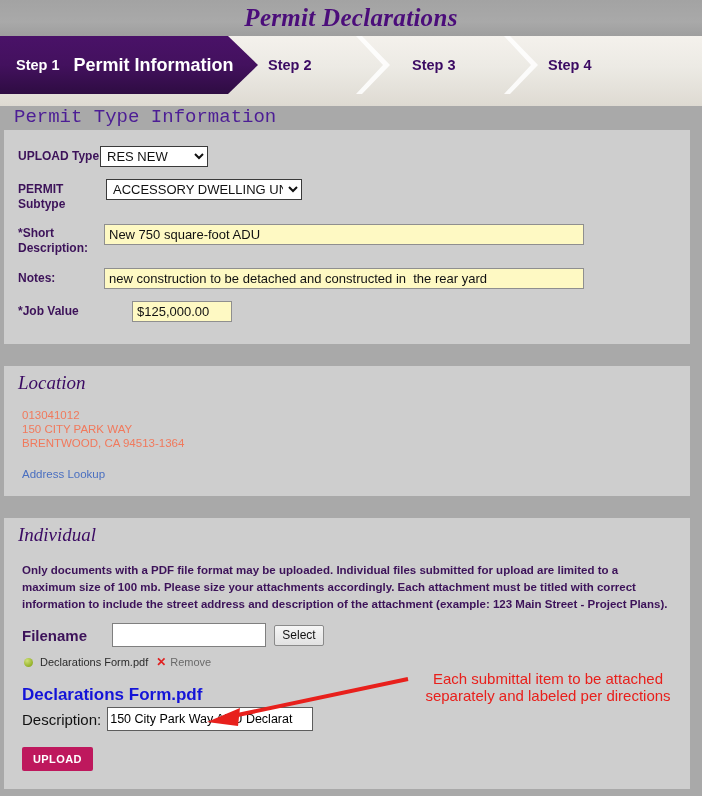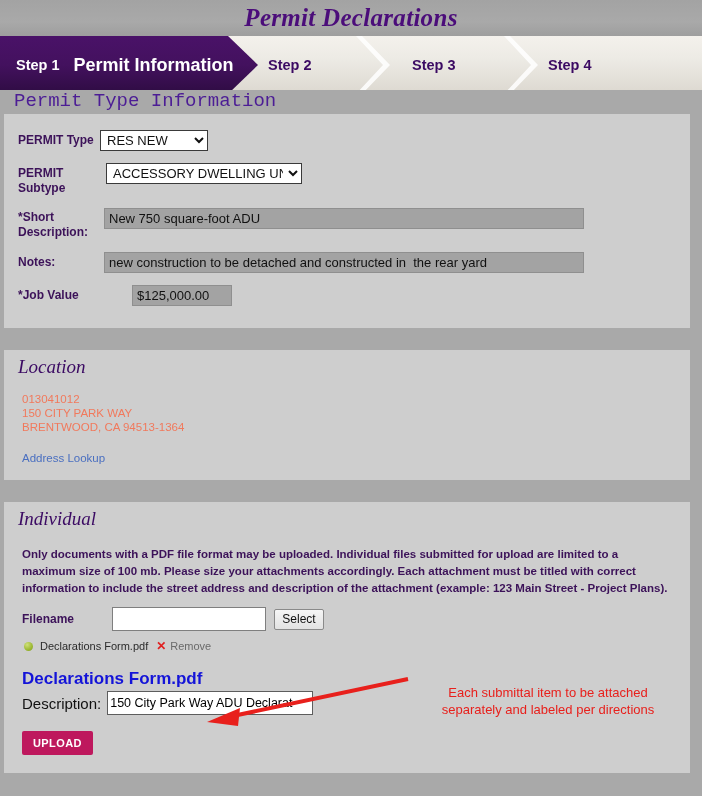--- a/index.html
+++ b/index.html
@@ -34,21 +34,21 @@
     font-style: italic;
     font-weight: bold;
     font-size: 25px;
     color: #4b0d7a;
     letter-spacing: 0.3px;
   }
 
   
   .steps {
     position: relative;
-    height: 54px;
+    height: 70px;
     background: linear-gradient(to bottom, #f4f1ec 0%, #eceae4 45%, #dedad2 100%);
     overflow: hidden;
   }
   .step {
     position: absolute;
     top: 0;
     height: 58px;
     display: flex;
     align-items: center;
     box-sizing: border-box;
@@ -146,21 +146,21 @@
     padding: 1px 2px;
     box-sizing: border-box;
   }
   #permit-type-select { width: 108px; }
   #permit-subtype-select { width: 196px; margin-left: 6px; }
 
   input.txt {
     font-family: "Liberation Sans", sans-serif;
     font-size: 13px;
     color: #111;
-    background: #a3a3a3;
+    background: #fef9c3;
     border: 1px solid #8f8f8f;
     border-radius: 0;
     height: 21px;
     padding: 1px 4px;
     box-sizing: border-box;
   }
   #short-description-input { width: 480px; margin-left: 4px; }
   #notes-input { width: 480px; margin-left: 4px; }
   #job-value-input { width: 100px; margin-left: 32px; }
 
@@ -197,21 +197,21 @@
     line-height: 17px;
     padding: 16px 22px 0 18px;
   }
   .filename-row {
     display: flex;
     align-items: center;
     padding: 10px 0 0 18px;
   }
   .filename-row .lbl2 {
     color: #3c1259;
-    font-size: 12px;
+    font-size: 15px;
     font-weight: bold;
     width: 90px;
     flex: 0 0 90px;
   }
   #filename-input {
     width: 148px;
     height: 20px;
     border: 1px solid #7f7f7f;
     background: #ffffff;
   }
@@ -278,24 +278,24 @@
     border: none;
     border-radius: 2px;
     padding: 6px 11px;
     cursor: pointer;
   }
 
   
   .annot-text {
     position: absolute;
     left: 412px;
-    top: 684px;
+    top: 670px;
     width: 272px;
     color: #e8201c;
-    font-size: 13px;
+    font-size: 15px;
     line-height: 17px;
     text-align: center;
     pointer-events: none;
   }
   .annot-svg {
     position: absolute;
     left: 0; top: 0;
     width: 702px; height: 796px;
     pointer-events: none;
   }
@@ -329,21 +329,21 @@
     <div class="step step-4">
       <span class="step-inactive">Step 4</span>
     </div>
   </div>
 
   <div class="band-title">Permit Type Information</div>
 
   <div class="panel form-area">
 
     <div class="row">
-      <div class="lbl">PERMIT Type</div>
+      <div class="lbl">UPLOAD Type</div>
       <select class="ctl" id="permit-type-select">
         <option>RES NEW</option>
       </select>
     </div>
 
     <div class="row">
       <div class="lbl">
         <div>PERMIT</div>
         <div>Subtype</div>
       </div>

